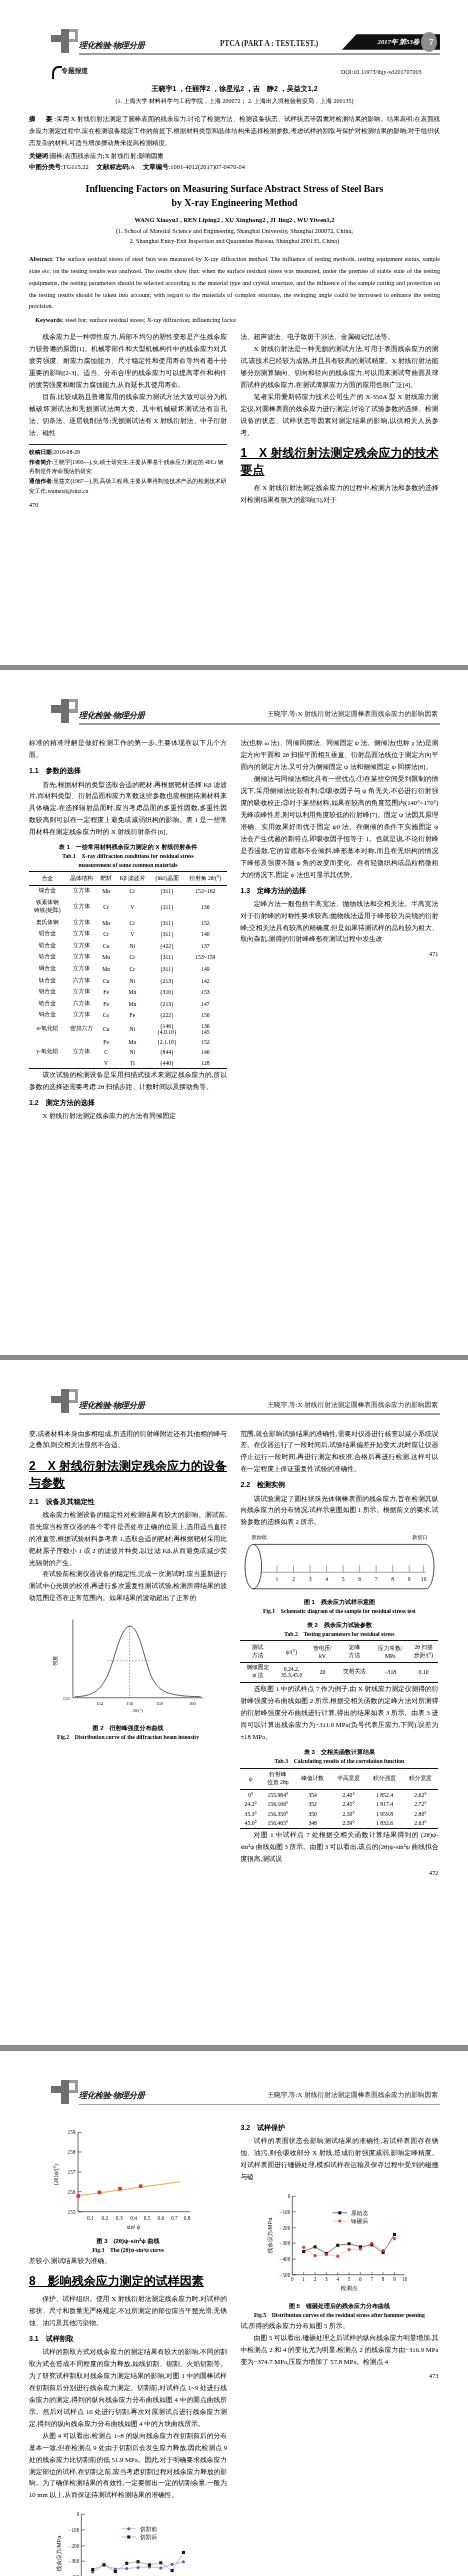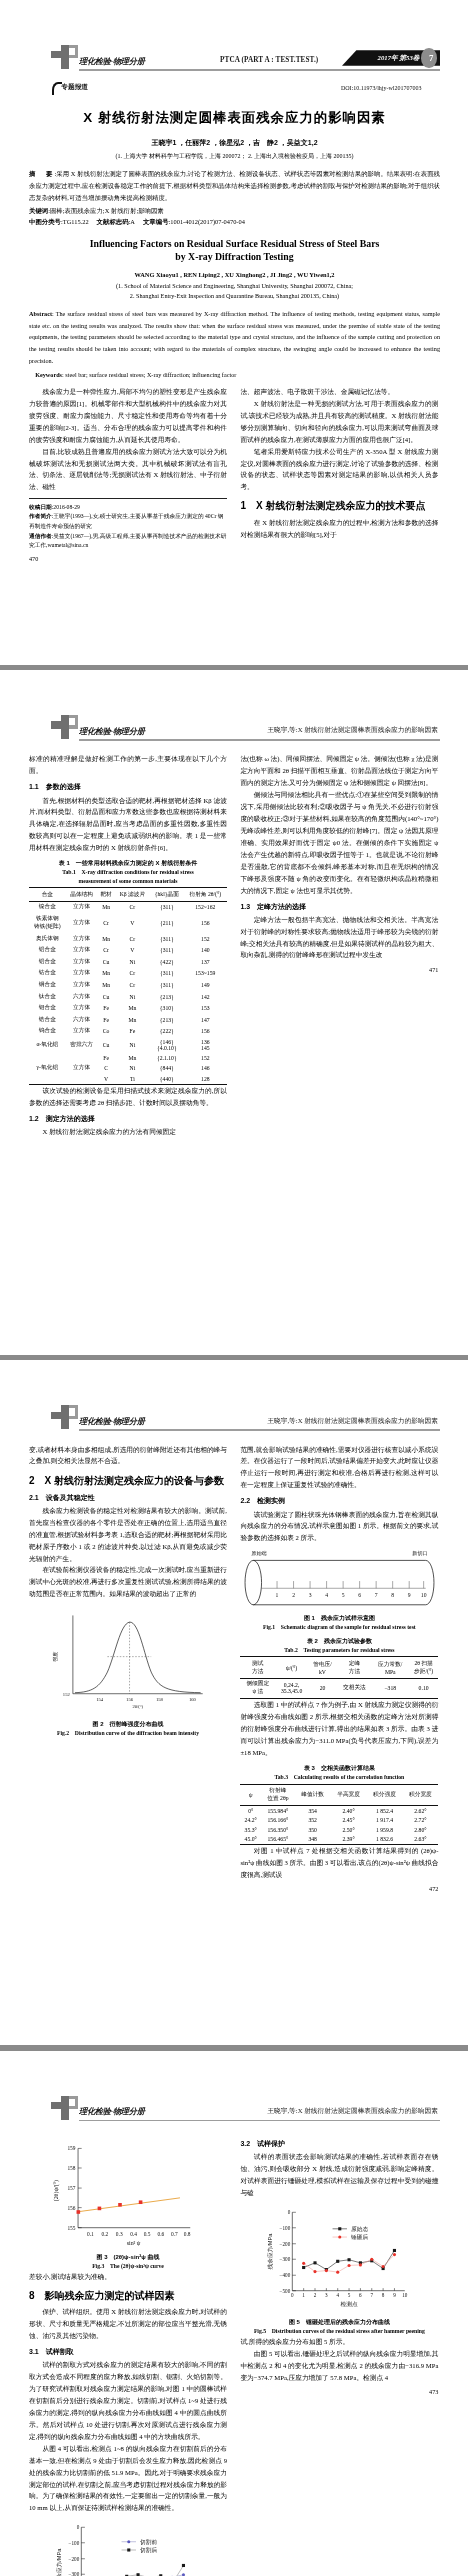--- a/index.html
+++ b/index.html
@@ -6,21 +6,21 @@
   html, body { margin:0; padding:0; background:#8a8a8a; }
   body {
     font-family: "Liberation Serif", "DejaVu Serif", serif;
     width:469px;
   }
   .page {
     width:469px;
     background:#ffffff;
     position:relative;
     overflow:hidden;
-    padding:16px 29px;
+    padding:0 29px;
   }
   .pg1 { height:665px; }
   .pg2 { height:685px; }
   .pg3 { height:685px; }
   .pg4 { height:685px; }
   .gap { height:5.2px; background:#8a8a8a; }
 
   
   .runhead {
     position:relative;
@@ -142,22 +142,23 @@
 
   
   .cols { display:flex; gap:13.4px; margin-top:8.2px; }
   .col { width:198px; }
   p.body {
     font-size:6.7px; line-height:1.78; text-align:justify;
     margin:0 0 0 0; text-indent:2em;
   }
   p.body.noind { text-indent:0; }
   h3.sec {
-    font-size:10px; font-weight:bold; margin:6.2px 0 3.1px 0;
+    font-size:12px; font-weight:bold; margin:6.2px 0 3.1px 0;
     font-family:"Liberation Sans","DejaVu Sans",sans-serif;
+    text-decoration:underline;
   }
   h4.sub {
     font-size:7px; font-weight:bold; margin:5.2px 0 2.1px 0;
     font-family:"Liberation Sans","DejaVu Sans",sans-serif;
   }
   .fnote {
     border-top:0.5px solid #222; margin-top:5.2px; padding-top:3.1px;
     font-size:5.7px; line-height:1.7;
   }
   .fnote b { font-weight:bold; }
@@ -209,39 +210,38 @@
       <div class="circ"></div>
       <div class="cn">7</div>
     </div>
   </div>
 
   <div class="tagline">
     <div class="tag">专题报道</div>
     <div class="doi">DOI:10.11973/lhjy-wl201707003</div>
   </div>
 
-  <h1 class="cn-title">X 射线衍射法测定圆棒表面残余应力的影响因素</h1>
   <div class="authors-cn">王晓宇1 ，任丽萍2 ，徐星泓2 ，吉　静2 ，吴益文1,2</div>
   <div class="affil-cn">(1. 上海大学 材料科学与工程学院，上海 200072； 2. 上海出入境检验检疫局，上海 200135)</div>
 
   <div class="abs-cn">
     <span class="lbl">摘　要</span>:<span>采用 X 射线衍射法测定了圆棒表面的残余应力,讨论了检测方法、检测设备状态、试样状态等因素对检测结果的影响。结果表明:在表面残余应力测定过程中,应在检测设备稳定工作的前提下,根据材料类型和晶体结构来选择检测参数,考虑试样的割取与保护对检测结果的影响;对于组织状态复杂的材料,可适当增加摆动角来提高检测精度。</span>
   </div>
   <div class="kw-cn">
     <span class="lbl">关键词</span>:<span>圆棒;表面残余应力;X 射线衍射;影响因素</span>
   </div>
   <div class="clsline">
     <span class="lbl">中图分类号</span>:<span>TG115.22</span>&nbsp;&nbsp;&nbsp;&nbsp;
     <span class="lbl">文献标志码</span>:<span>A</span>&nbsp;&nbsp;&nbsp;&nbsp;
     <span class="lbl">文章编号</span>:<span>1001-4012(2017)07-0470-04</span>
   </div>
 
   <h2 class="en-title">
-    <span>Influencing Factors on Residual Surface Residual Stress of Steel Bars</span><br>
-    <span>by X-ray Diffraction Testing</span>
+    <span>Influencing Factors on Measuring Surface Abstract Stress of Steel Bars</span><br>
+    <span>by X-ray Engineering Method</span>
   </h2>
   <div class="authors-en">WANG Xiaoyu1 , REN Liping2 , XU Xinghong2 , JI Jing2 , WU Yiwen1,2</div>
   <div class="affil-en">
     <span>(1. School of Material Science and Engineering, Shanghai University, Shanghai 200072, China;</span><br>
     <span>2. Shanghai Entry-Exit Inspection and Quarantine Bureau, Shanghai 200135, China)</span>
   </div>
   <div class="abs-en">
     <b>Abstract</b>:
     <span>The surface residual stress of steel bars was measured by X-ray diffraction method. The influence of testing methods, testing equipment status, sample state etc. on the testing results was analyzed. The results show that: when the surface residual stress was measured, under the premise of stable state of the testing equipments, the testing parameters should be selected according to the material type and crystal structure, and the influence of the sample cutting and protection on the testing results should be taken into account; with regard to the materials of complex structure, the swinging angle could be increased to enhance the testing precision.</span>
   </div>

